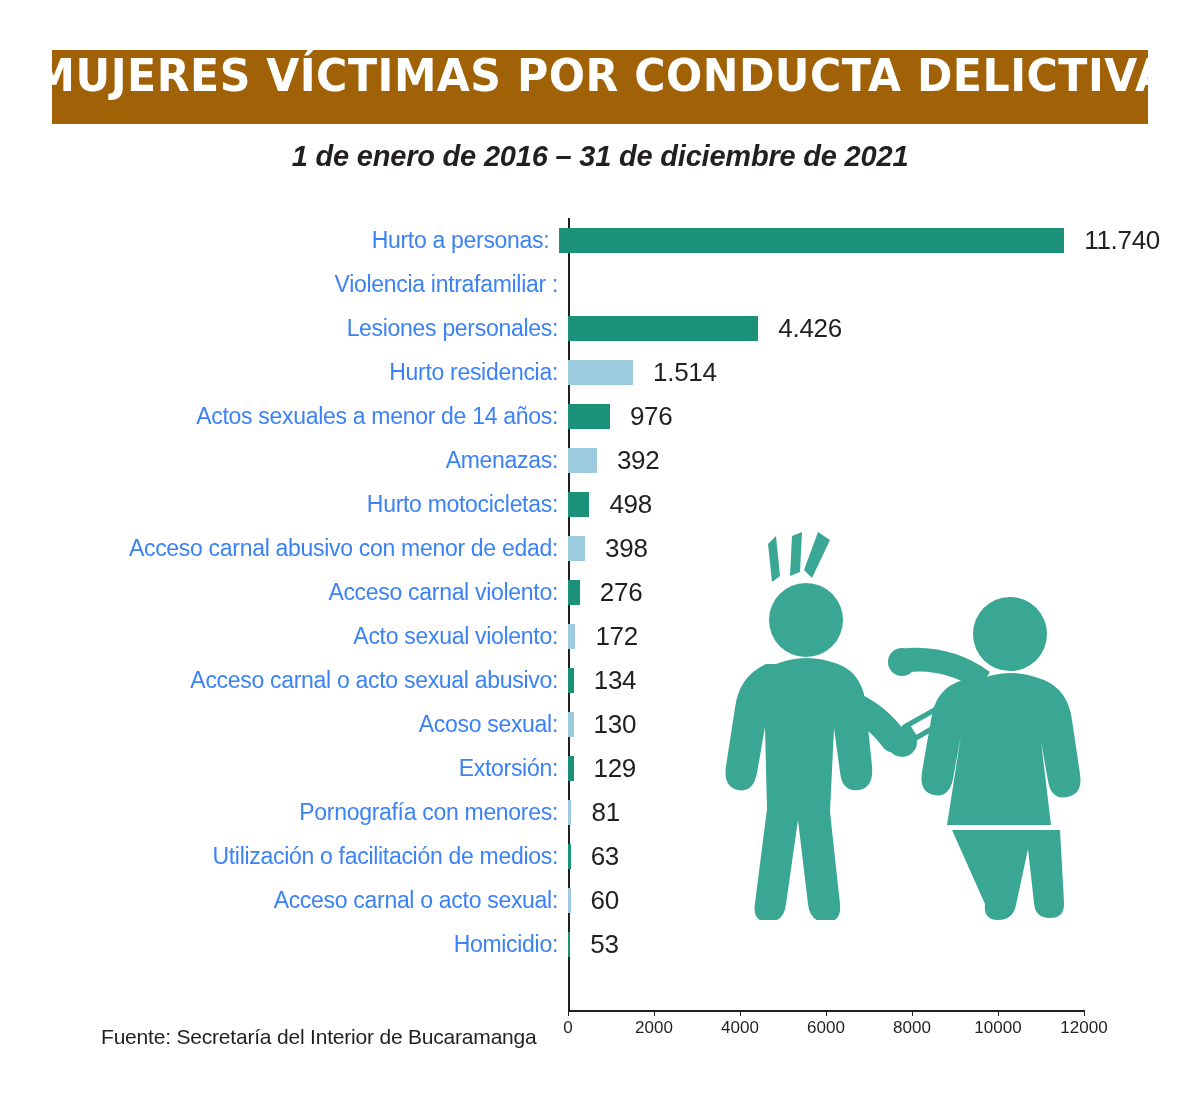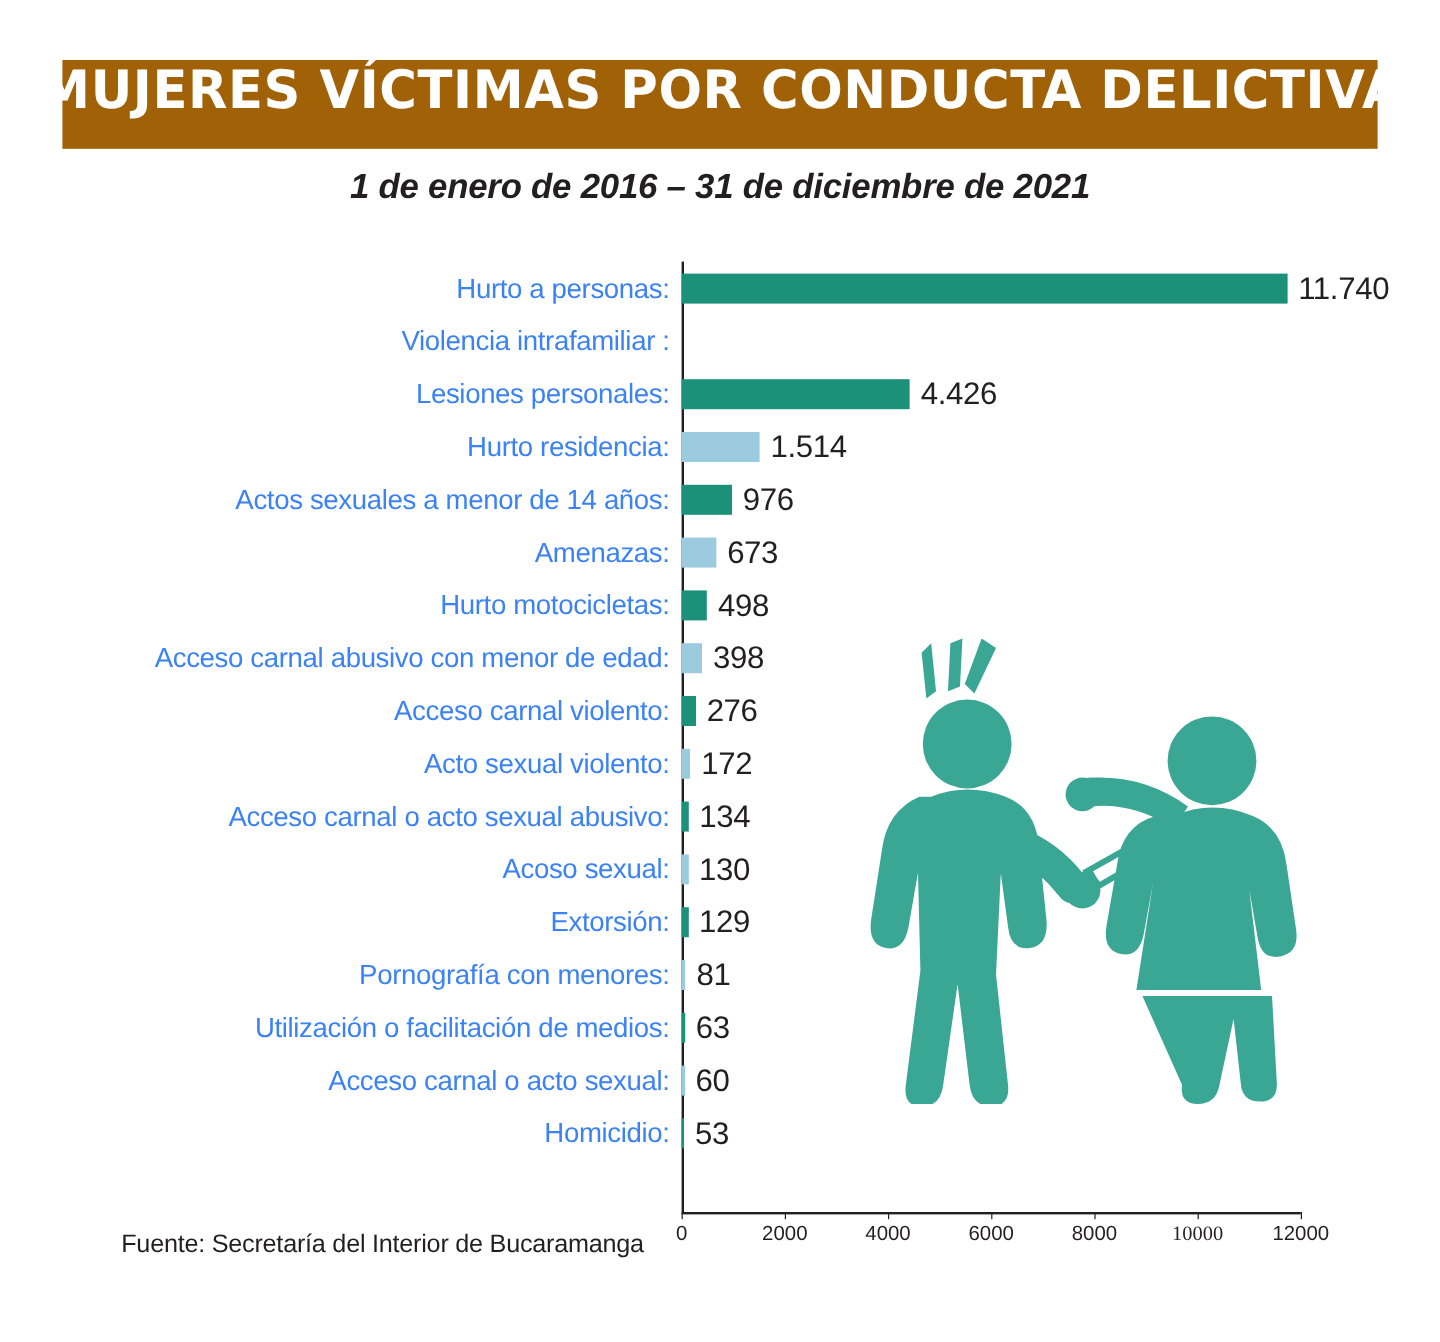--- a/index.html
+++ b/index.html
@@ -80,20 +80,21 @@
     letter-spacing: -0.3px;
     color: #3b82f6;
     white-space: nowrap;
   }
   .bar-zone {
     position: relative;
     flex: 1;
     height: 44px;
     display: flex;
     align-items: center;
+    gap: 11px;
   }
   .bar {
     height: 25px;
     min-width: 2px;
     background: #1c9179;
   }
   .bar.alt { background: #9ccbe0; }
   .bar-value {
     font-size: 26px;
     color: #231f20;
@@ -200,21 +201,21 @@
           <div class="row-label">Actos sexuales a menor de 14 años:</div>
           <div class="bar-zone">
             <div class="bar" style="background: rgb(28, 145, 121); width: 41.968px;"></div>
             <div class="bar-value">976</div>
           </div>
         </div>
         <div class="row">
           <div class="row-label">Amenazas:</div>
           <div class="bar-zone">
             <div class="bar alt" style="background: rgb(156, 203, 224); width: 28.939px;"></div>
-            <div class="bar-value">673</div>
+            <div class="bar-value">392</div>
           </div>
         </div>
         <div class="row">
           <div class="row-label">Hurto motocicletas:</div>
           <div class="bar-zone">
             <div class="bar" style="background: rgb(28, 145, 121); width: 21.414px;"></div>
             <div class="bar-value">498</div>
           </div>
         </div>
         <div class="row">
@@ -295,21 +296,21 @@
           <div class="tick-label" style="left: 0px;">0</div>
           <div class="tick" style="left: 86px;"></div>
           <div class="tick-label" style="left: 86px;">2000</div>
           <div class="tick" style="left: 172px;"></div>
           <div class="tick-label" style="left: 172px; text-align: right;">4000</div>
           <div class="tick" style="left: 258px;"></div>
           <div class="tick-label" style="left: 258px;">6000</div>
           <div class="tick" style="left: 344px;"></div>
           <div class="tick-label" style="left: 344px;">8000</div>
           <div class="tick" style="left: 430px;"></div>
-          <div class="tick-label" style="left: 430px; font-family: Liberation Serif, serif;">10000</div>
+          <div class="tick-label" style="left: 430px;">10000</div>
           <div class="tick" style="left: 516px;"></div>
           <div class="tick-label" style="left: 516px;">12000</div>
         </div>
     </div>
   </div>
 
   <div class="illustration">
     <svg width="380" height="390" viewBox="0 0 380 390" xmlns="http://www.w3.org/2000/svg">
 
       <g fill="#3aa694">

